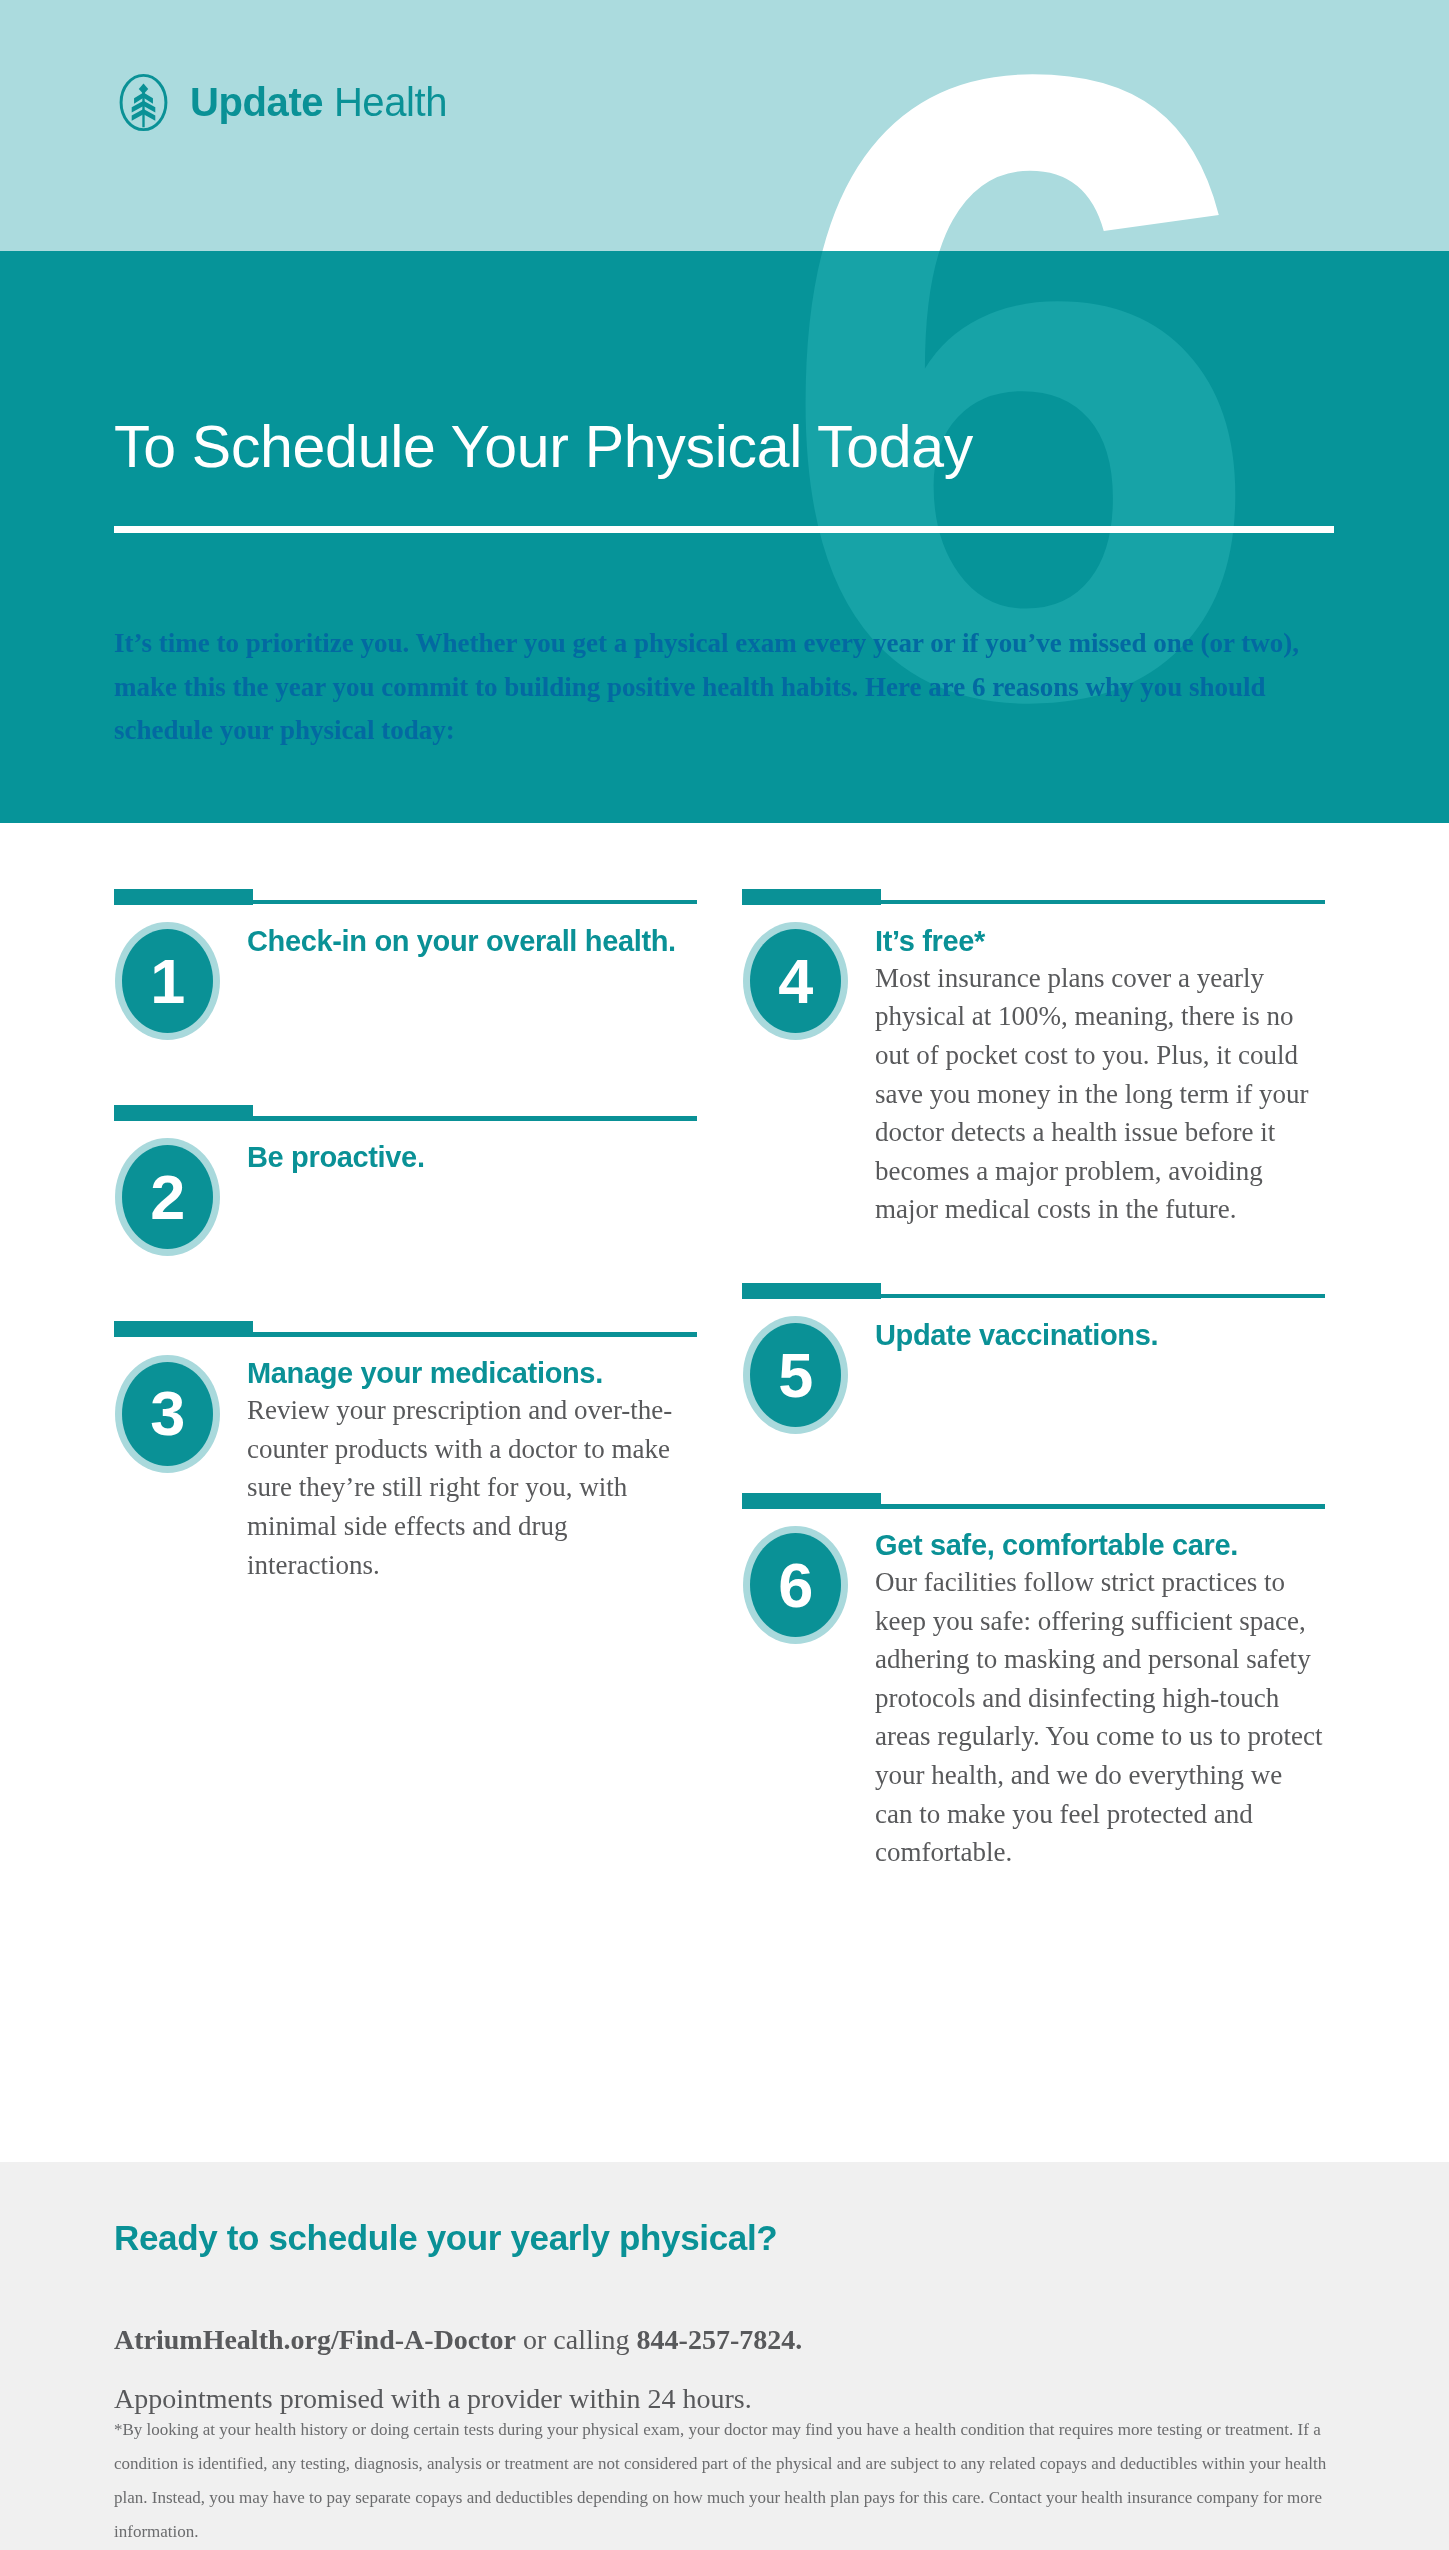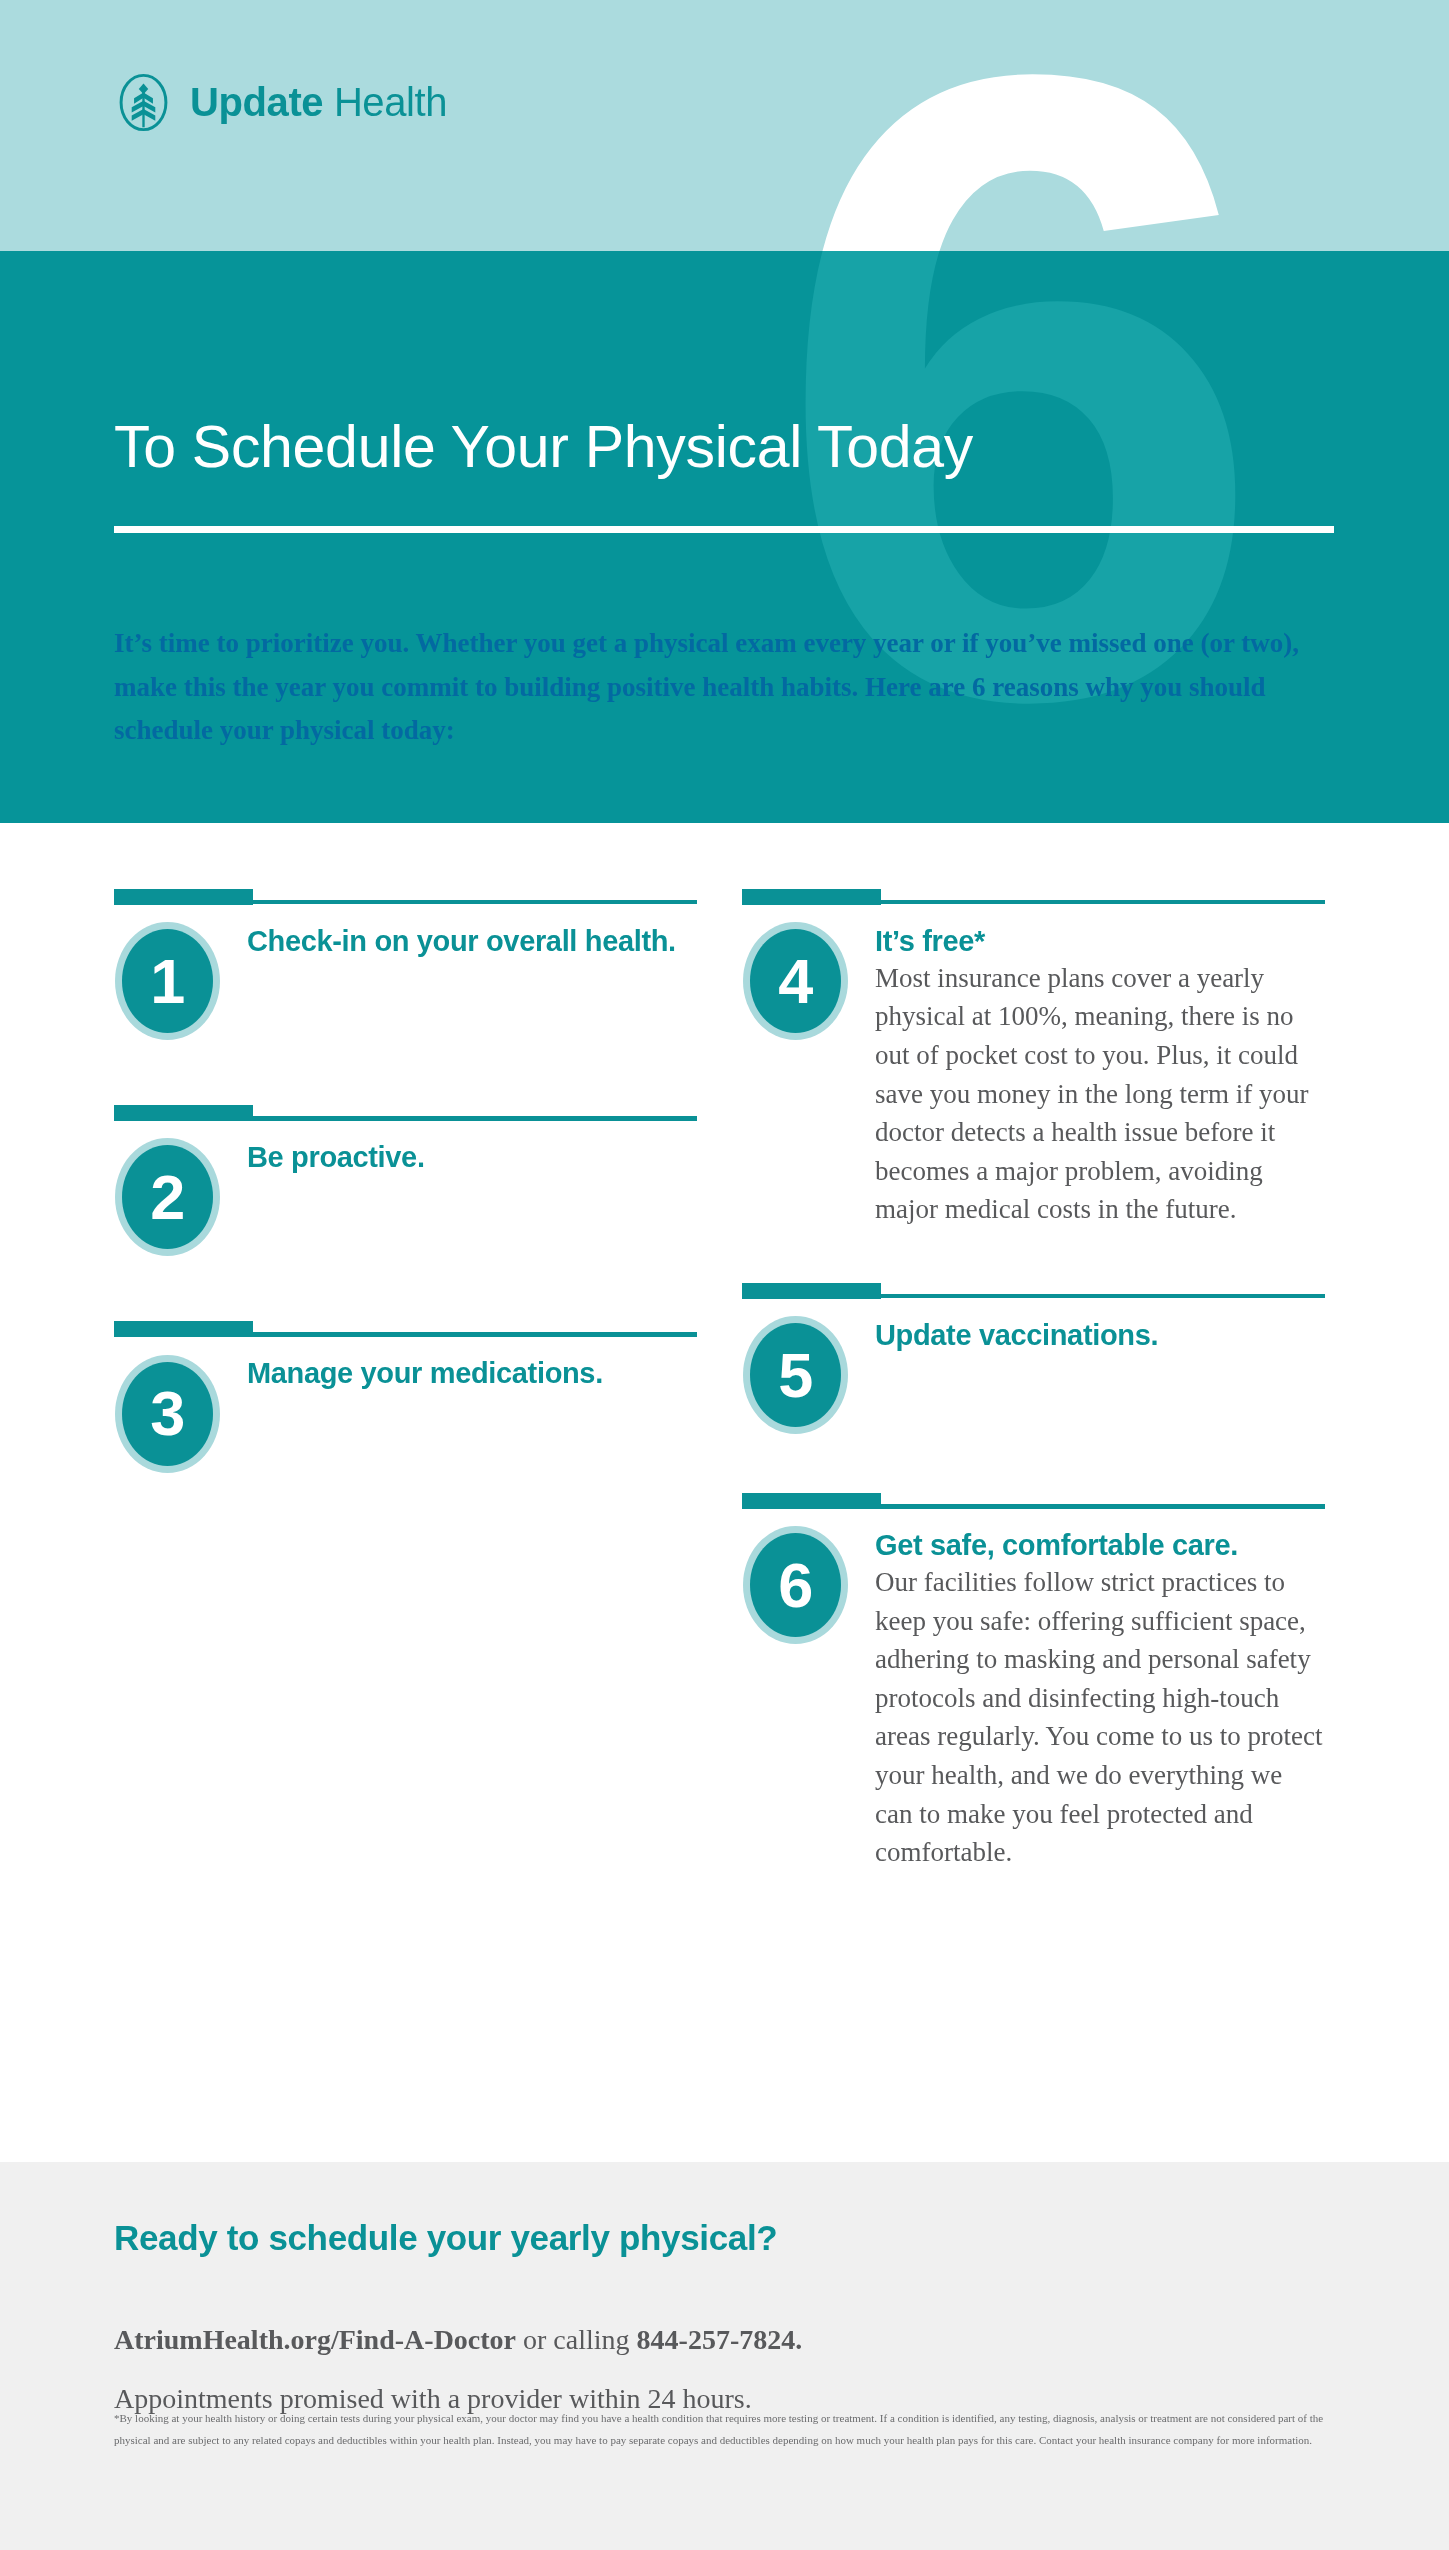--- a/index.html
+++ b/index.html
@@ -245,21 +245,21 @@
     margin: 0;
   }
   .footer-line b { font-weight: 700; }
   .footer-line.spaced { margin-top: 17px; }
   .disclaimer {
     position: absolute;
     left: 114px;
     top: 2396px;
     width: 1229px;
     font-family: "Liberation Serif", serif;
-    font-size: 11px;
+    font-size: 17px;
     line-height: 2.0;
     color: #6b6c6e;
     z-index: 7;
   }
 </style>
 </head>
 <body>
 
 <section class="hero">
 
@@ -341,20 +341,21 @@
         <div class="thick"></div>
       </div>
       <div class="card-body">
         <div class="num-wrap">
           <div class="num-circle">
             <span>3</span>
           </div>
         </div>
         <div class="card-text">
           <h2 class="card-title">Manage your medications.</h2>
+          <p class="card-copy">Review your prescription and over-the-counter products with a doctor to make sure they’re still right for you, with minimal side effects and drug interactions.</p>
         </div>
       </div>
     </div>
 
   </div>
 
   <div class="col col-right">
 
     <div class="card" style="margin-bottom:54px;">
       <div class="card-rule">

